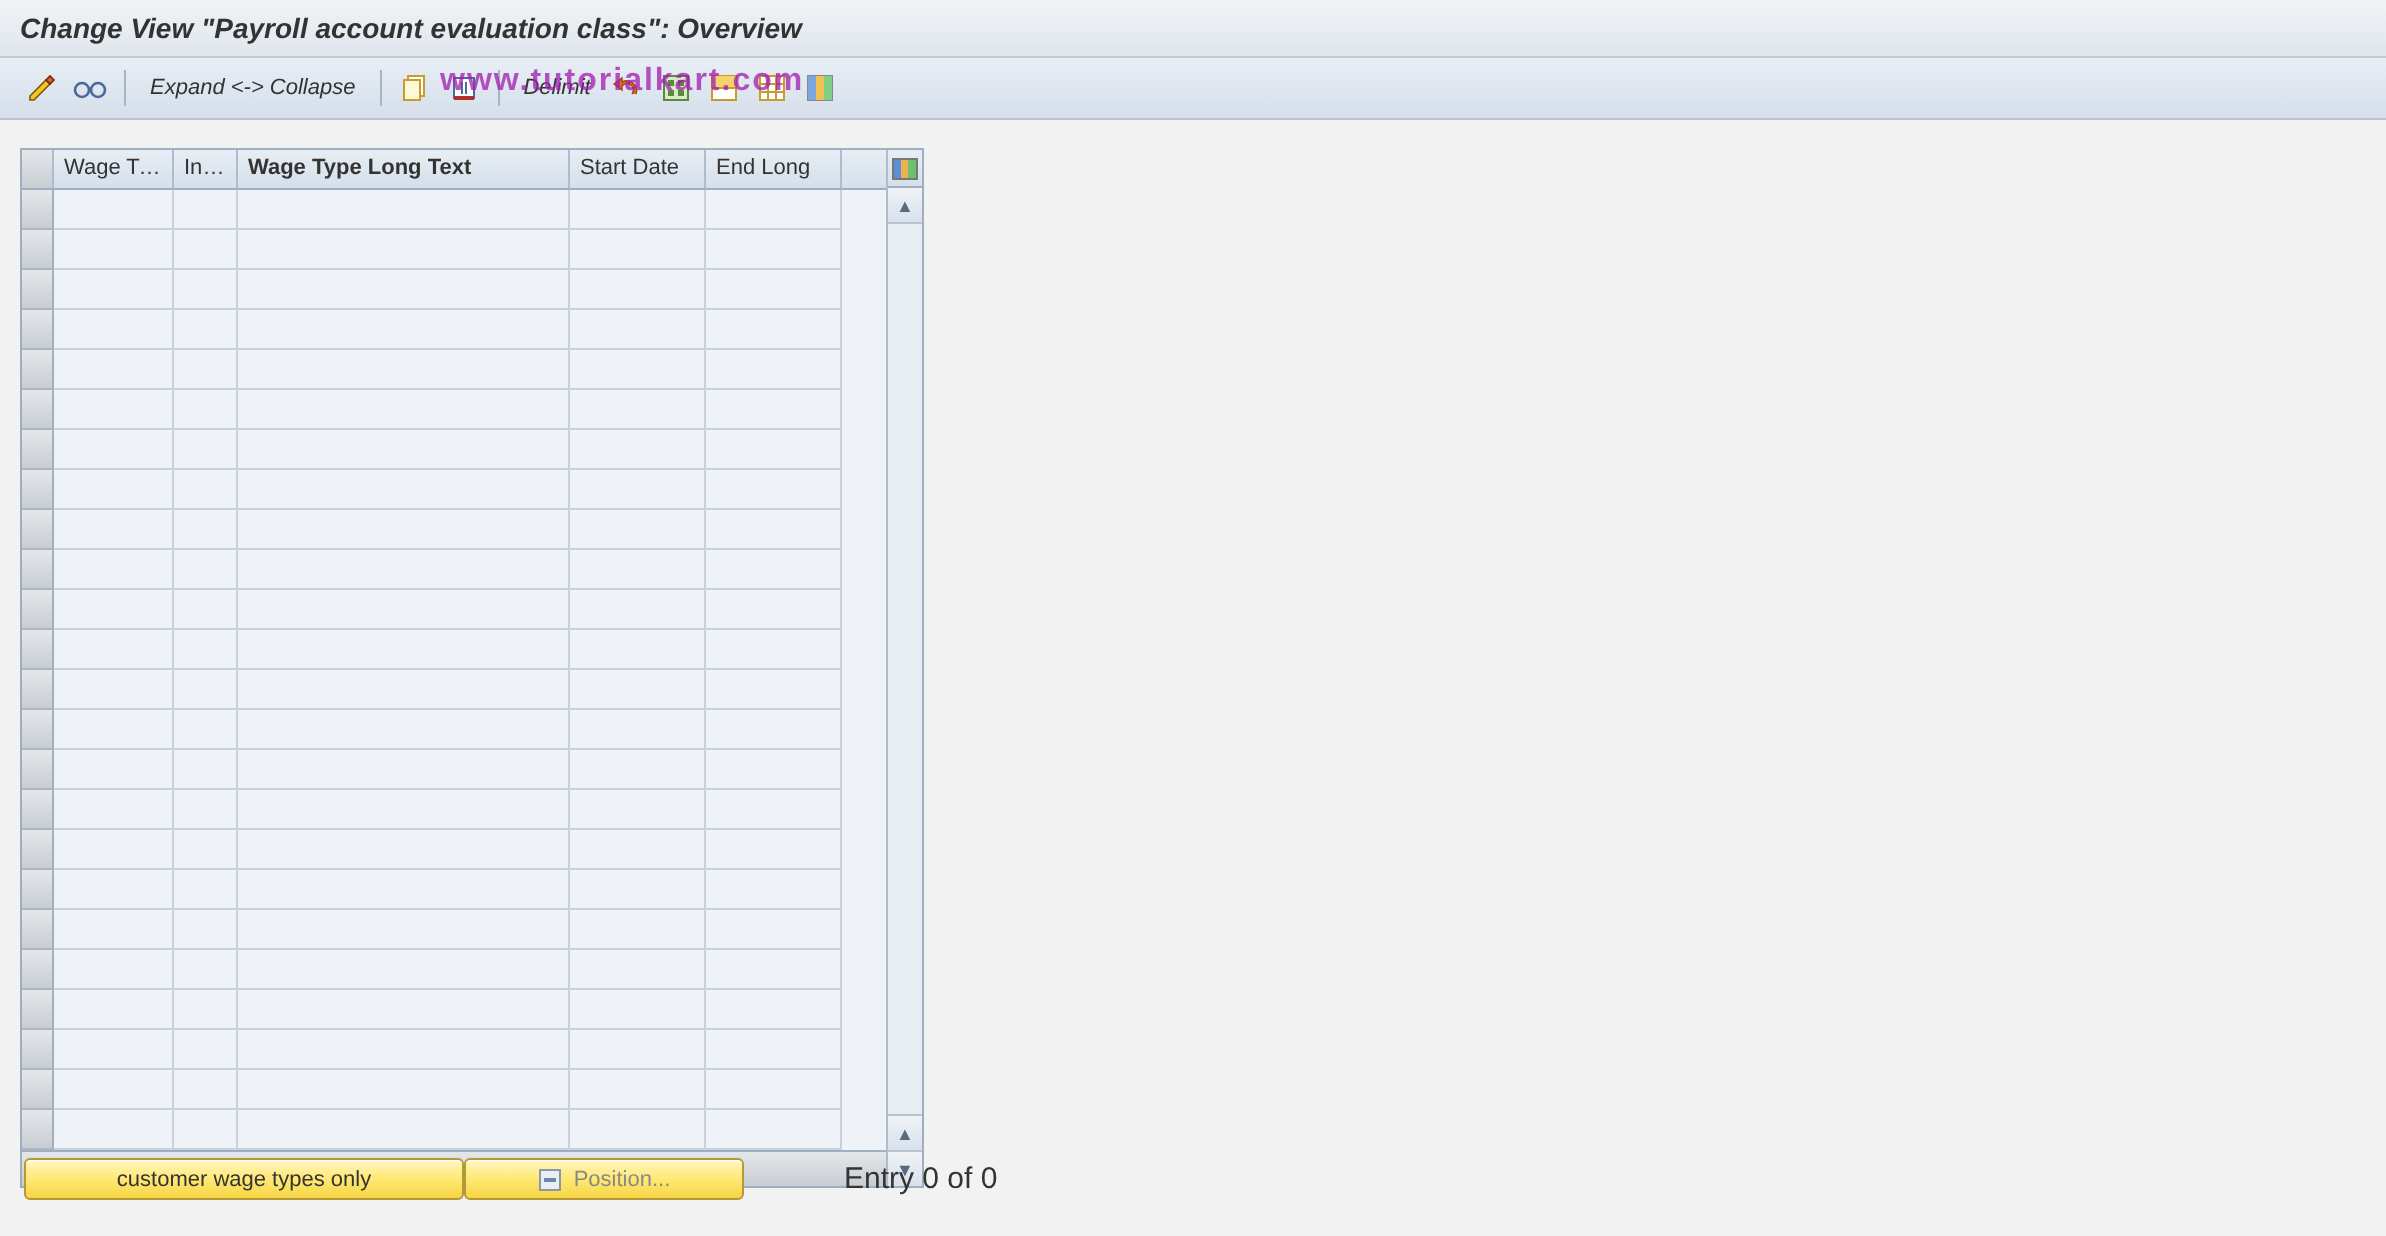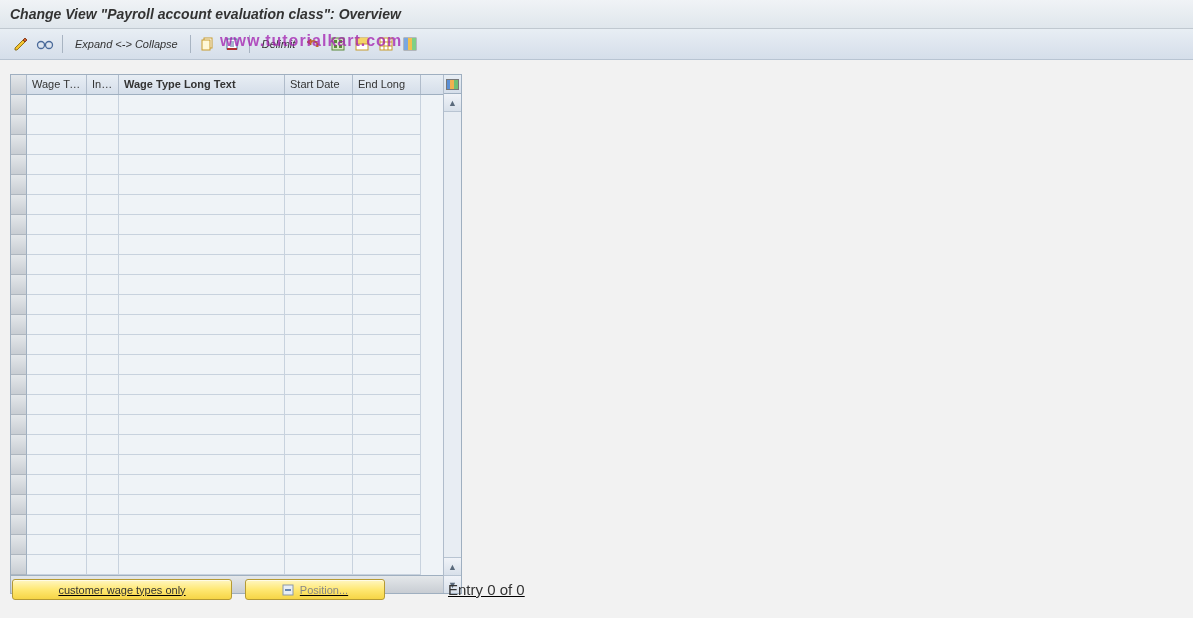--- a/index.html
+++ b/index.html
@@ -147,22 +147,21 @@
       background: linear-gradient(to bottom, #e4e7ea 0%, #c8cdd3 100%);
       border-top: 1px solid #9fafc0;
       width: 432px;
     }
     .footer-area {
       position: absolute;
       left: 12px;
       bottom: 18px;
       display: flex;
       align-items: center;
-      gap: 13px;
-      text-decoration: underline;
+      gap: 0;
     }
     .sap-btn {
       display: inline-flex;
       align-items: center;
       justify-content: center;
       height: 21px;
       background: linear-gradient(to bottom, #fff6c2 0%, #ffe873 50%, #f6d546 100%);
       border: 1px solid #b59a34;
       border-radius: 3px;
       font-size: 11px;

